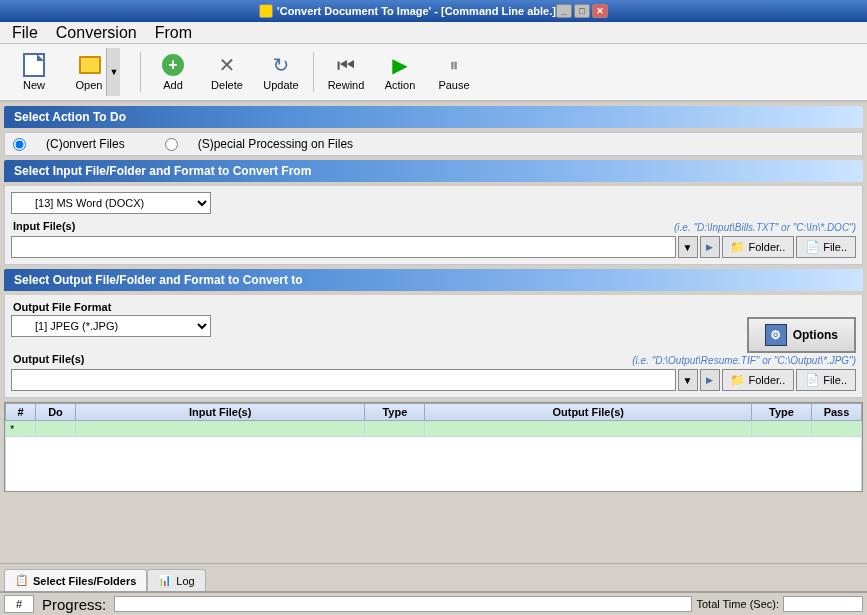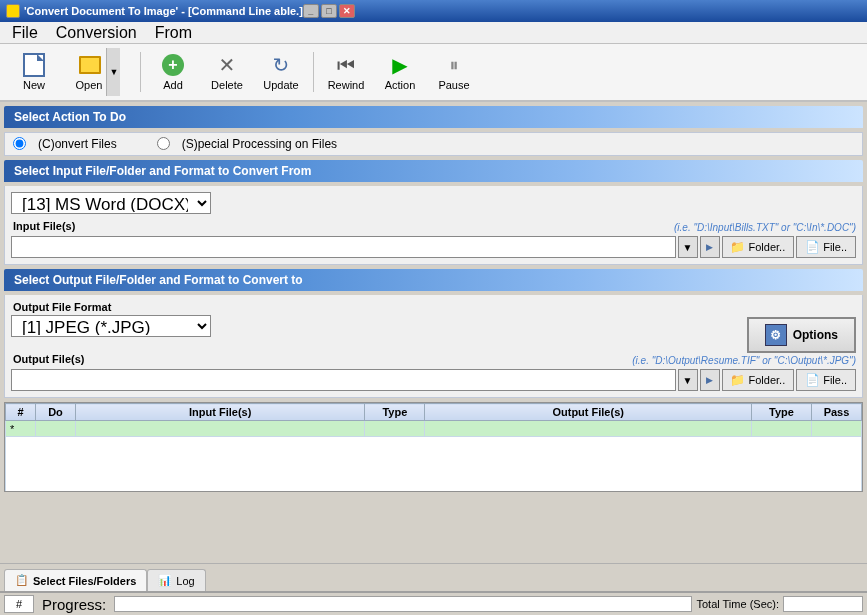--- a/index.html
+++ b/index.html
@@ -15,21 +15,21 @@
     
     .title-bar {
       background: linear-gradient(to bottom, #4a7fcb, #1a4a9c);
       color: white;
       height: 22px;
       display: flex;
       align-items: center;
       padding: 0 6px;
       font-size: 11px;
       font-weight: bold;
-      justify-content: flex-start;
+      justify-content: center;
     }
     .title-bar-left {
       display: flex;
       align-items: center;
       gap: 4px;
     }
     .title-bar-icon {
       width: 14px;
       height: 14px;
       background: #ffd700;
@@ -200,22 +200,22 @@
     .radio-row {
       display: flex;
       align-items: center;
       gap: 40px;
       padding: 4px 8px;
       background: #f0f0f0;
       border: 1px solid #c0c8d8;
     }
     .radio-item {
       display: flex;
-      align-items: flex-start;
-      gap: 12px;
+      align-items: flex-end;
+      gap: 20px;
       cursor: pointer;
     }
 
     
     .input-section { margin-bottom: 4px; }
     .field-label {
       font-weight: bold;
       font-size: 11px;
       margin-bottom: 2px;
       padding-left: 2px;
@@ -224,22 +224,22 @@
       display: flex;
       align-items: center;
       gap: 4px;
       margin-bottom: 6px;
     }
     .format-select {
       width: 200px;
       height: 22px;
       border: 1px solid #888;
       background: white;
-      font-size: 17px;
-      padding: 1px 6px;
+      font-size: 11px;
+      padding: 1px 19px;
     }
 
     .file-input-row {
       display: flex;
       align-items: center;
       gap: 2px;
     }
     .file-hint {
       color: #4a7fcb;
       font-size: 10px;

